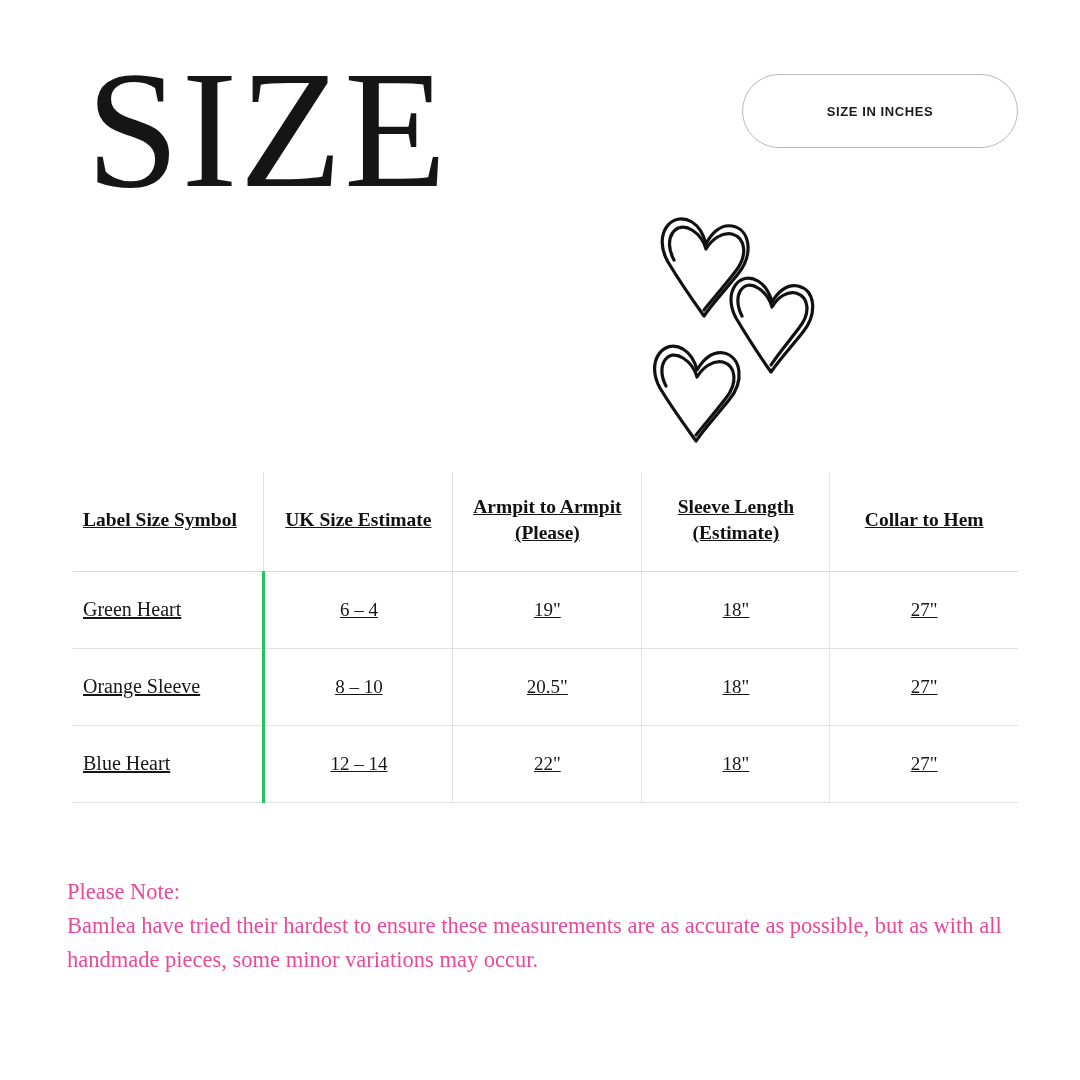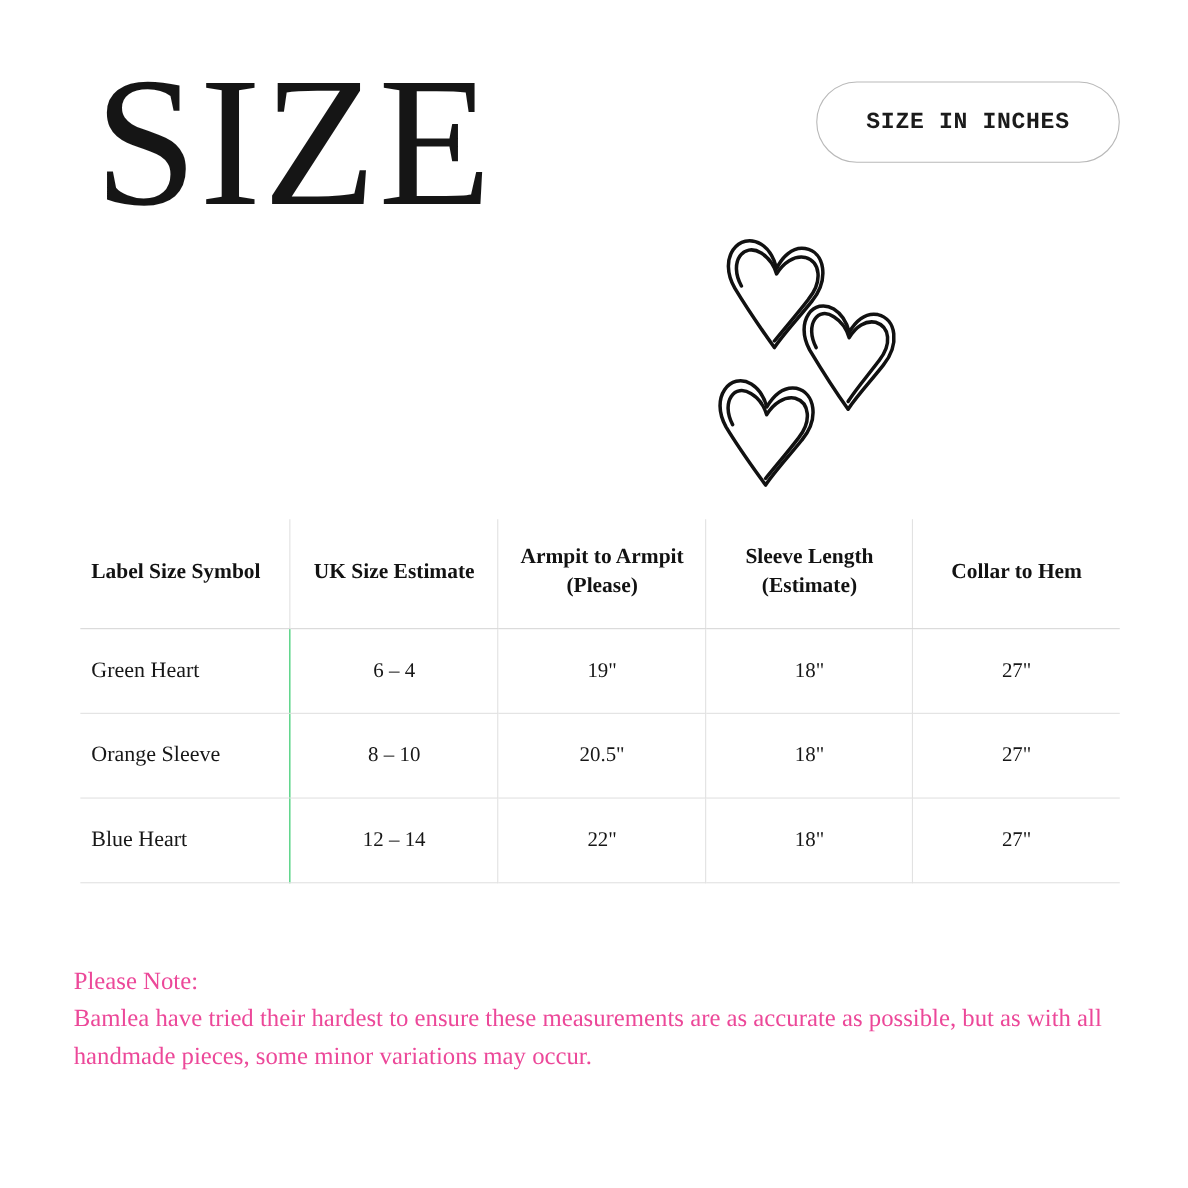--- a/index.html
+++ b/index.html
@@ -54,22 +54,22 @@
     width: 274px;
     height: 72px;
     border: 1.5px solid #b9b9b9;
     border-radius: 40px;
     display: flex;
     align-items: center;
     justify-content: center;
     background: #ffffff;
   }
   .badge-text {
-    font-family: Liberation Mono, monospace;
-    font-size: 21px;
+    font-family: Liberation Sans, sans-serif;
+    font-size: 13px;
     font-weight: 700;
     letter-spacing: 0.6px;
     color: #1b1b1b;
   }
 
   .hearts {
     position: absolute;
     top: 140px;
     right: 190px;
     width: 190px;
@@ -80,20 +80,21 @@
   .table-wrap {
     position: absolute;
     top: 472px;
     left: 73px;
     width: 945px;
   }
   table {
     width: 100%;
     border-collapse: collapse;
     table-layout: fixed;
+    text-decoration: underline;
   }
   thead th {
     font-family: "Liberation Serif", serif;
     font-weight: 700;
     font-size: 19.5px;
     line-height: 1.35;
     color: #121212;
     padding: 22px 8px 24px 8px;
     border-bottom: 1px solid #d8d8d8;
     text-align: center;
@@ -113,21 +114,21 @@
     color: #171717;
     height: 74px;
     text-align: center;
     vertical-align: middle;
     border-bottom: 1px solid #e2e2e2;
   }
   tbody tr td.first {
     text-align: left;
     padding-left: 10px;
     font-size: 20px;
-    border-right: 1px solid #22c55e;
+    border-right: 3px solid #22c55e;
   }
   tbody td.c2, tbody td.c3, tbody td.c4 {
     border-right: 1px solid #e2e2e2;
   }
   col.col1 { width: 20.2%; }
   col.col2 { width: 20.0%; }
   col.col3 { width: 20.0%; }
   col.col4 { width: 19.9%; }
   col.col5 { width: 19.9%; }
 

